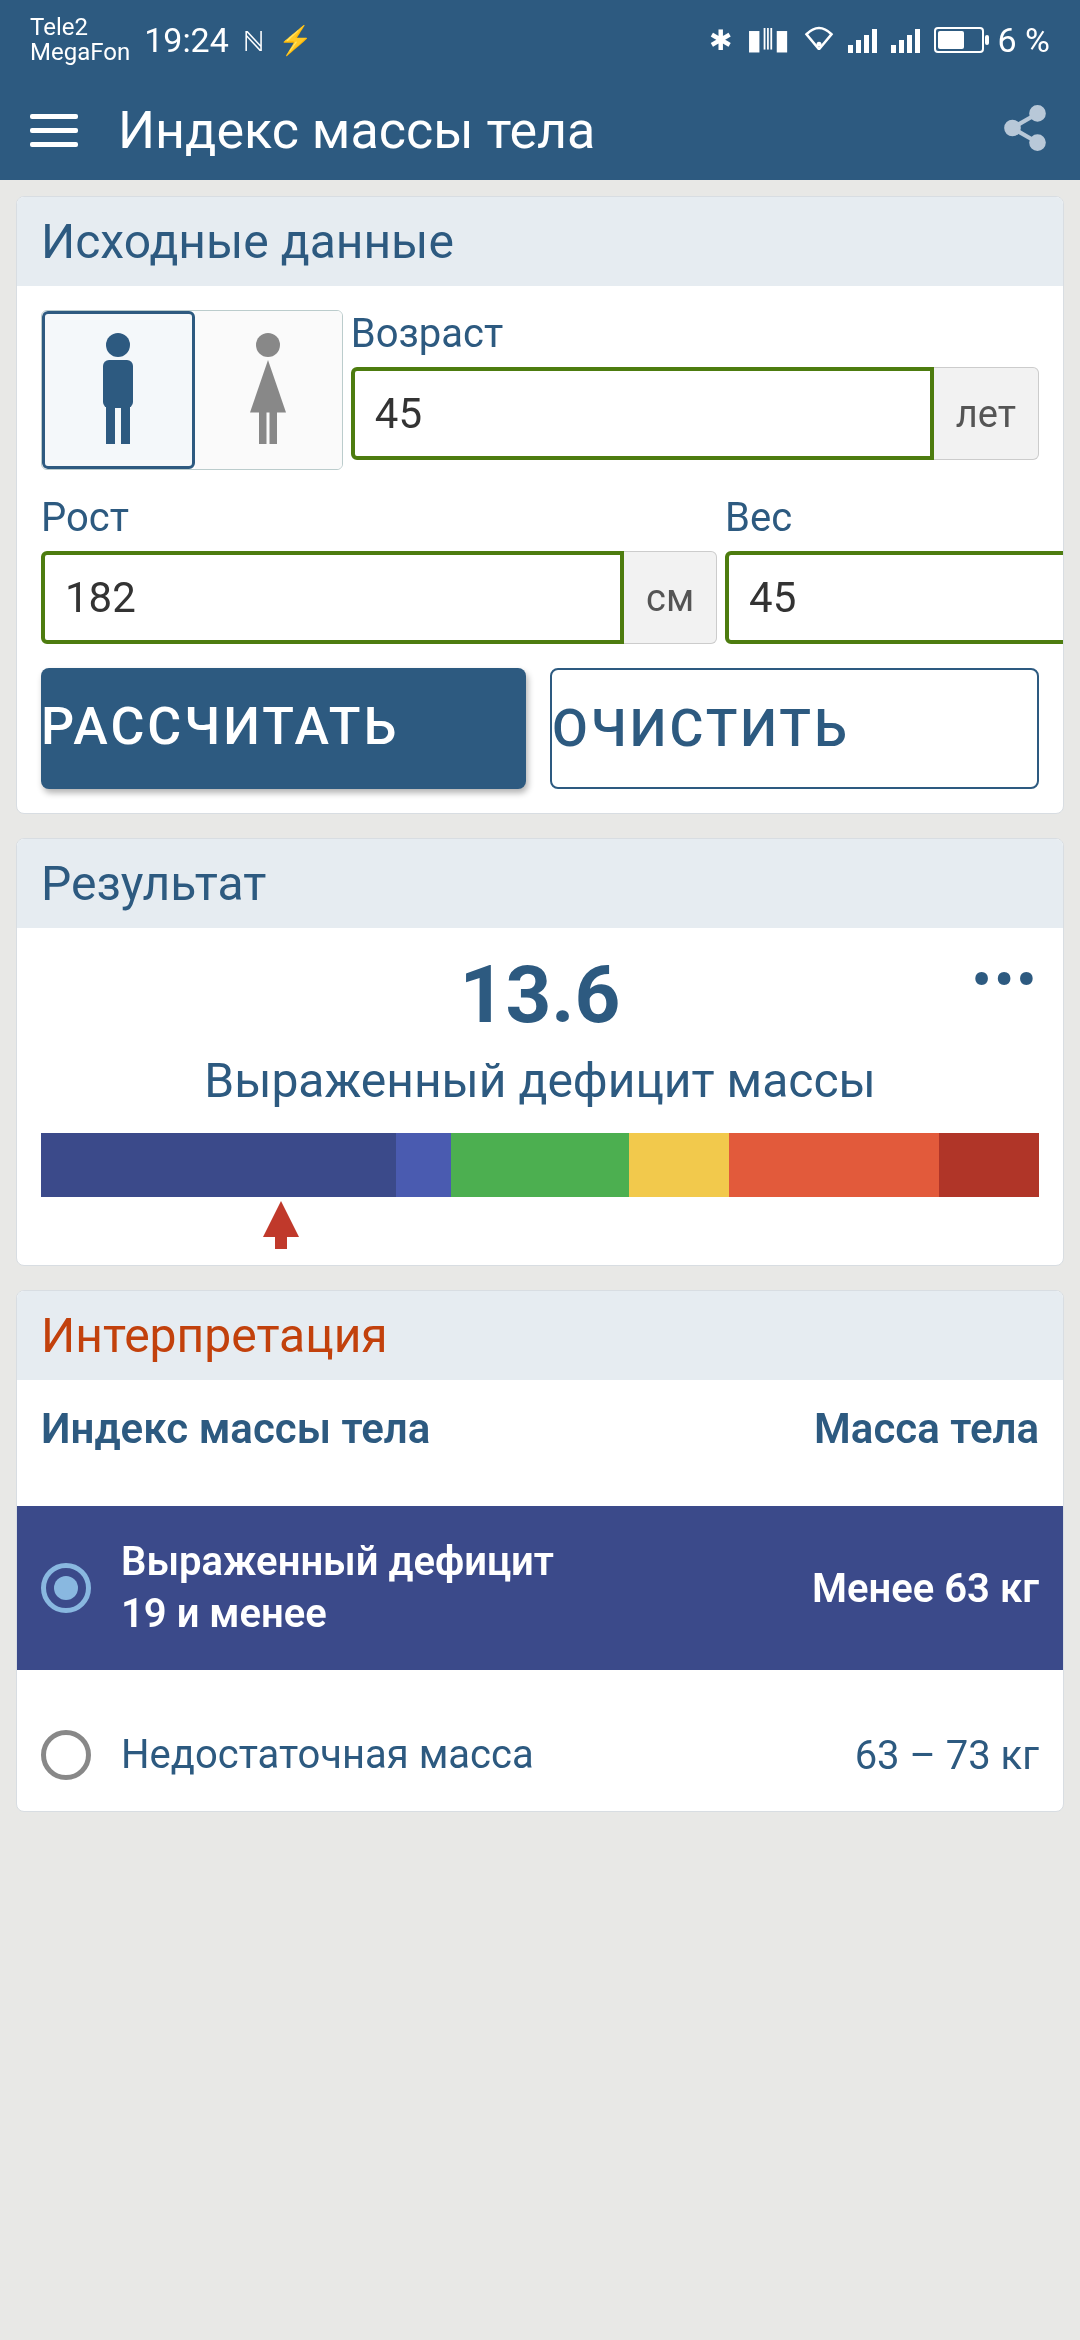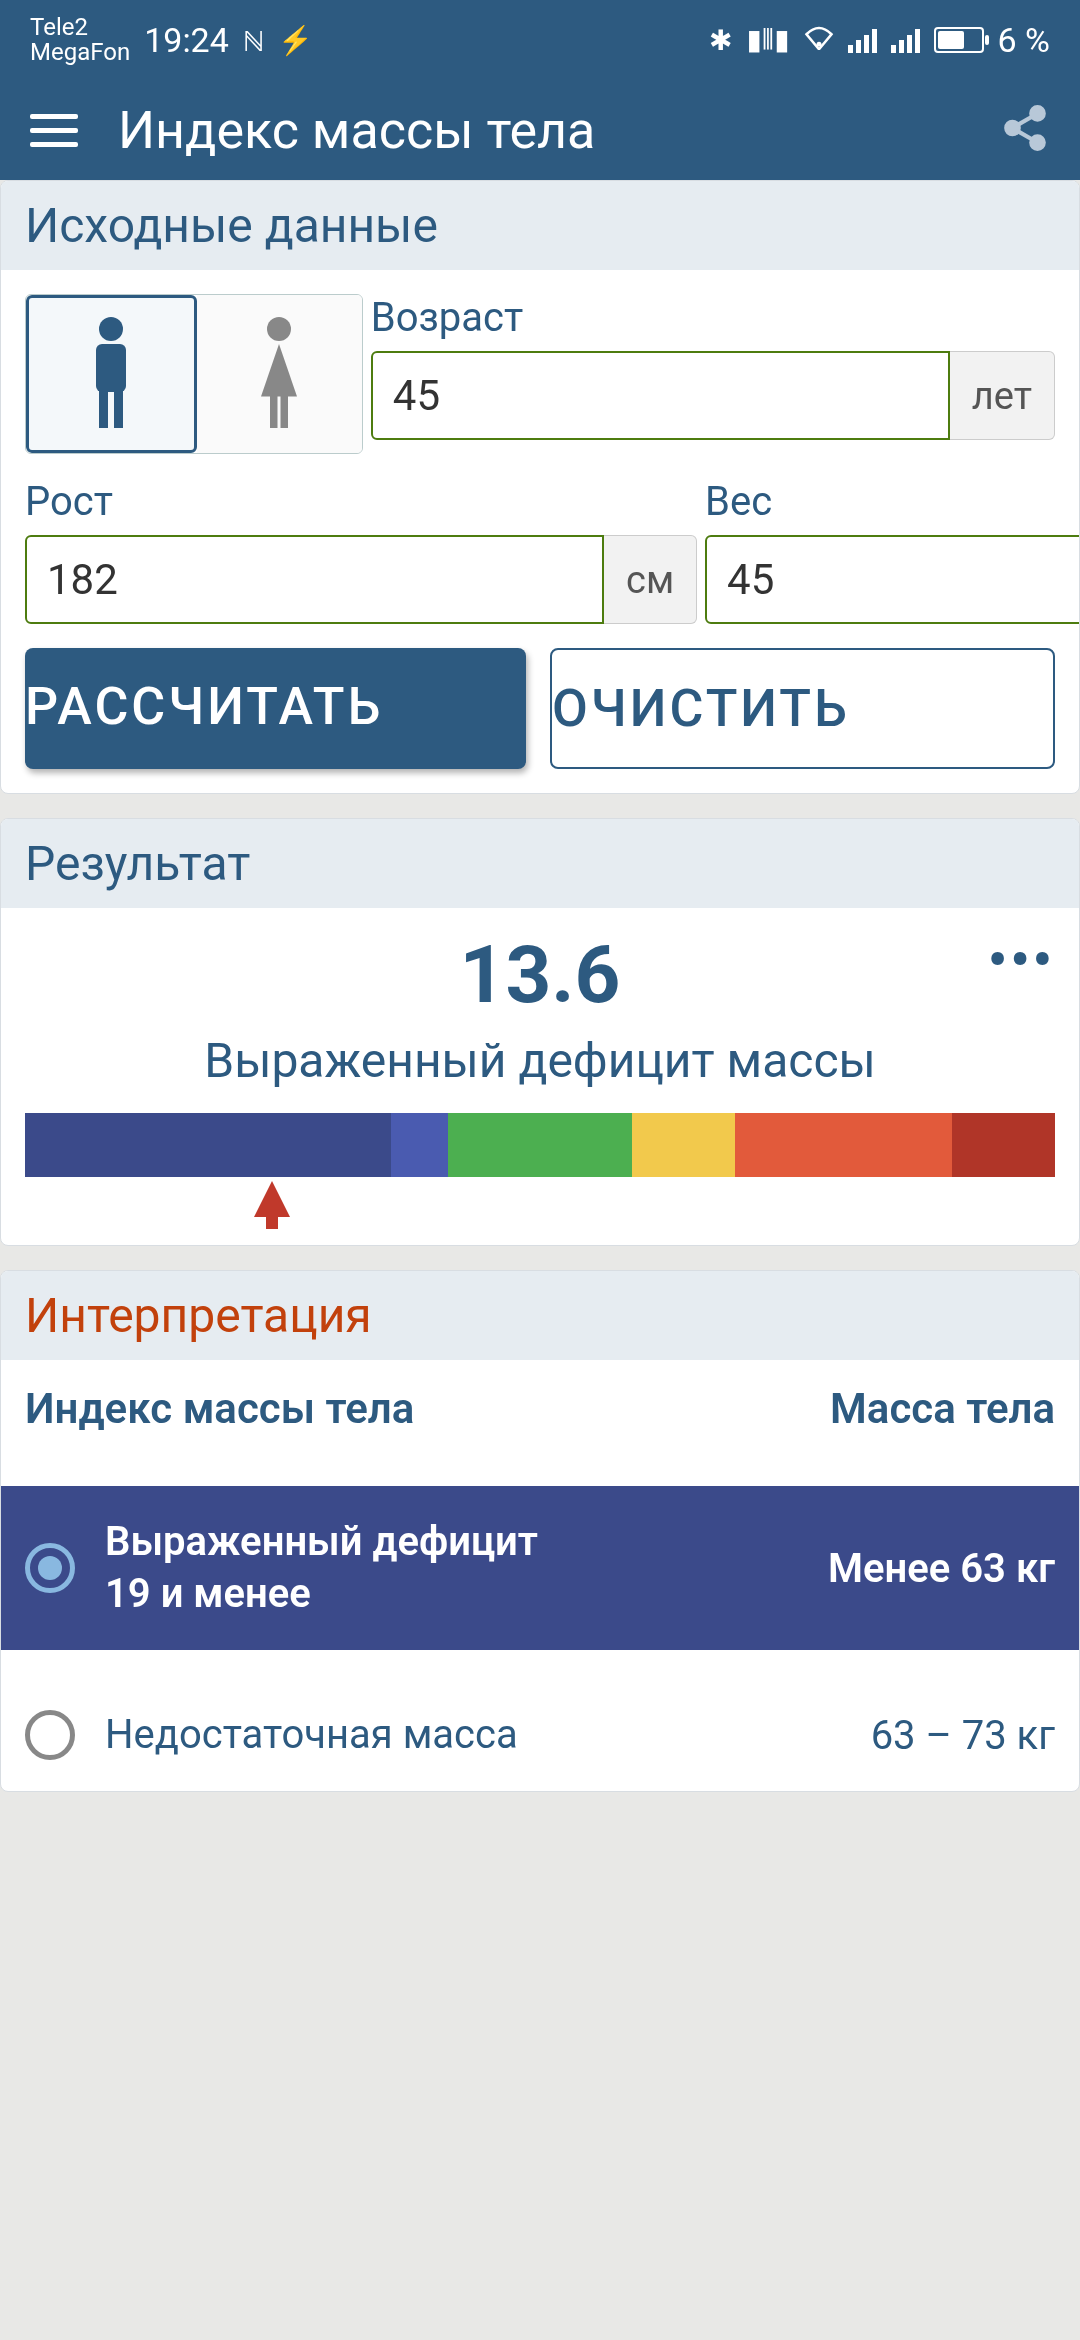--- a/index.html
+++ b/index.html
@@ -15,37 +15,37 @@
   .batt { width:50px; height:26px; border:2px solid #fff; border-radius:4px; position:relative; display:inline-block; }
   .batt::after{content:"";position:absolute;right:-7px;top:6px;width:4px;height:10px;background:#fff;border-radius:2px;}
   .batt-fill{position:absolute;left:2px;top:2px;bottom:2px;width:58%;background:#fff;border-radius:2px;}
   
   .app-bar { height: 100px; background: #2d5a80; color: #fff; display: flex; align-items: center; padding: 0 30px; gap: 40px; }
   .hamburger { display:flex; flex-direction:column; gap:9px; width:48px;}
   .hamburger span{height:5px;background:#fff;border-radius:2px;}
   .app-title { font-size: 52px; font-weight: 400; flex: 1; }
   .share-icon svg { width: 50px; height: 50px; }
   
-  .content { }
+  .content { padding: 16px; }
   .card { background: #fff; border-radius: 8px; border: 1px solid #d8dde2; margin-bottom: 24px; overflow: hidden; }
   .card-header { background: #e6ecf1; padding: 16px 24px; font-size: 48px; color: #2d5a80; font-weight: 400; }
   .card-header.purple { color: #c2410c; }
   .card-body { padding: 24px; }
   
   .row { display: flex; gap: 8px; margin-bottom: 24px; }
   .col { flex: 1; }
   
   .gender-toggle { display: flex; border: 1px solid #bcc; border-radius: 6px; overflow: hidden; height: 160px; }
   .gender-opt { flex: 1; display: flex; align-items: center; justify-content: center; background: #fafafa; }
   .gender-opt.active { border: 3px solid #2d5a80; background: #f4f8fa; border-radius: 6px; }
   .gender-opt svg { width: 70px; height: 120px; }
   
   .field-label { font-size: 40px; color: #2d5a80; margin-bottom: 10px; }
   .input-group { display: flex; }
-  .input-group input { flex: 1; border: 2px solid #4d7c0f; border-radius: 6px 0 0 6px; padding: 18px 20px; font-size: 42px; color: #333; min-width: 0;}
+  .input-group input { flex: 1; border: 4px solid #4d7c0f; border-radius: 6px 0 0 6px; padding: 18px 20px; font-size: 42px; color: #333; min-width: 0;}
   .input-group .unit { background: #f2f2f2; border: 1px solid #ccc; border-left: none; border-radius: 0 6px 6px 0; padding: 18px 22px; font-size: 38px; color: #555; display:flex; align-items:center;}
   
   .btn-row { display: flex; gap: 24px; }
   .btn { flex: 1; padding: 28px 0; border-radius: 8px; font-size: 52px; letter-spacing: 3px; text-align: left; font-weight: 500; }
   .btn-primary { background: #2d5a80; color: #fff; border: none; box-shadow: 2px 4px 6px rgba(0,0,0,0.3); }
   .btn-secondary { background: #fff; color: #2d5a80; border: 2px solid #2d5a80; }
   
   .result-value { text-align: center; font-size: 80px; font-weight: 700; color: #2d5a80; padding: 20px 0 10px; position: relative;}
   .more-dots { position: absolute; right: 24px; top: 20px; font-size: 54px; color: #2d5a80; letter-spacing: 3px; font-weight:700; }
   .result-text { text-align: center; font-size: 48px; color: #2d5a80; padding-bottom: 24px; }

